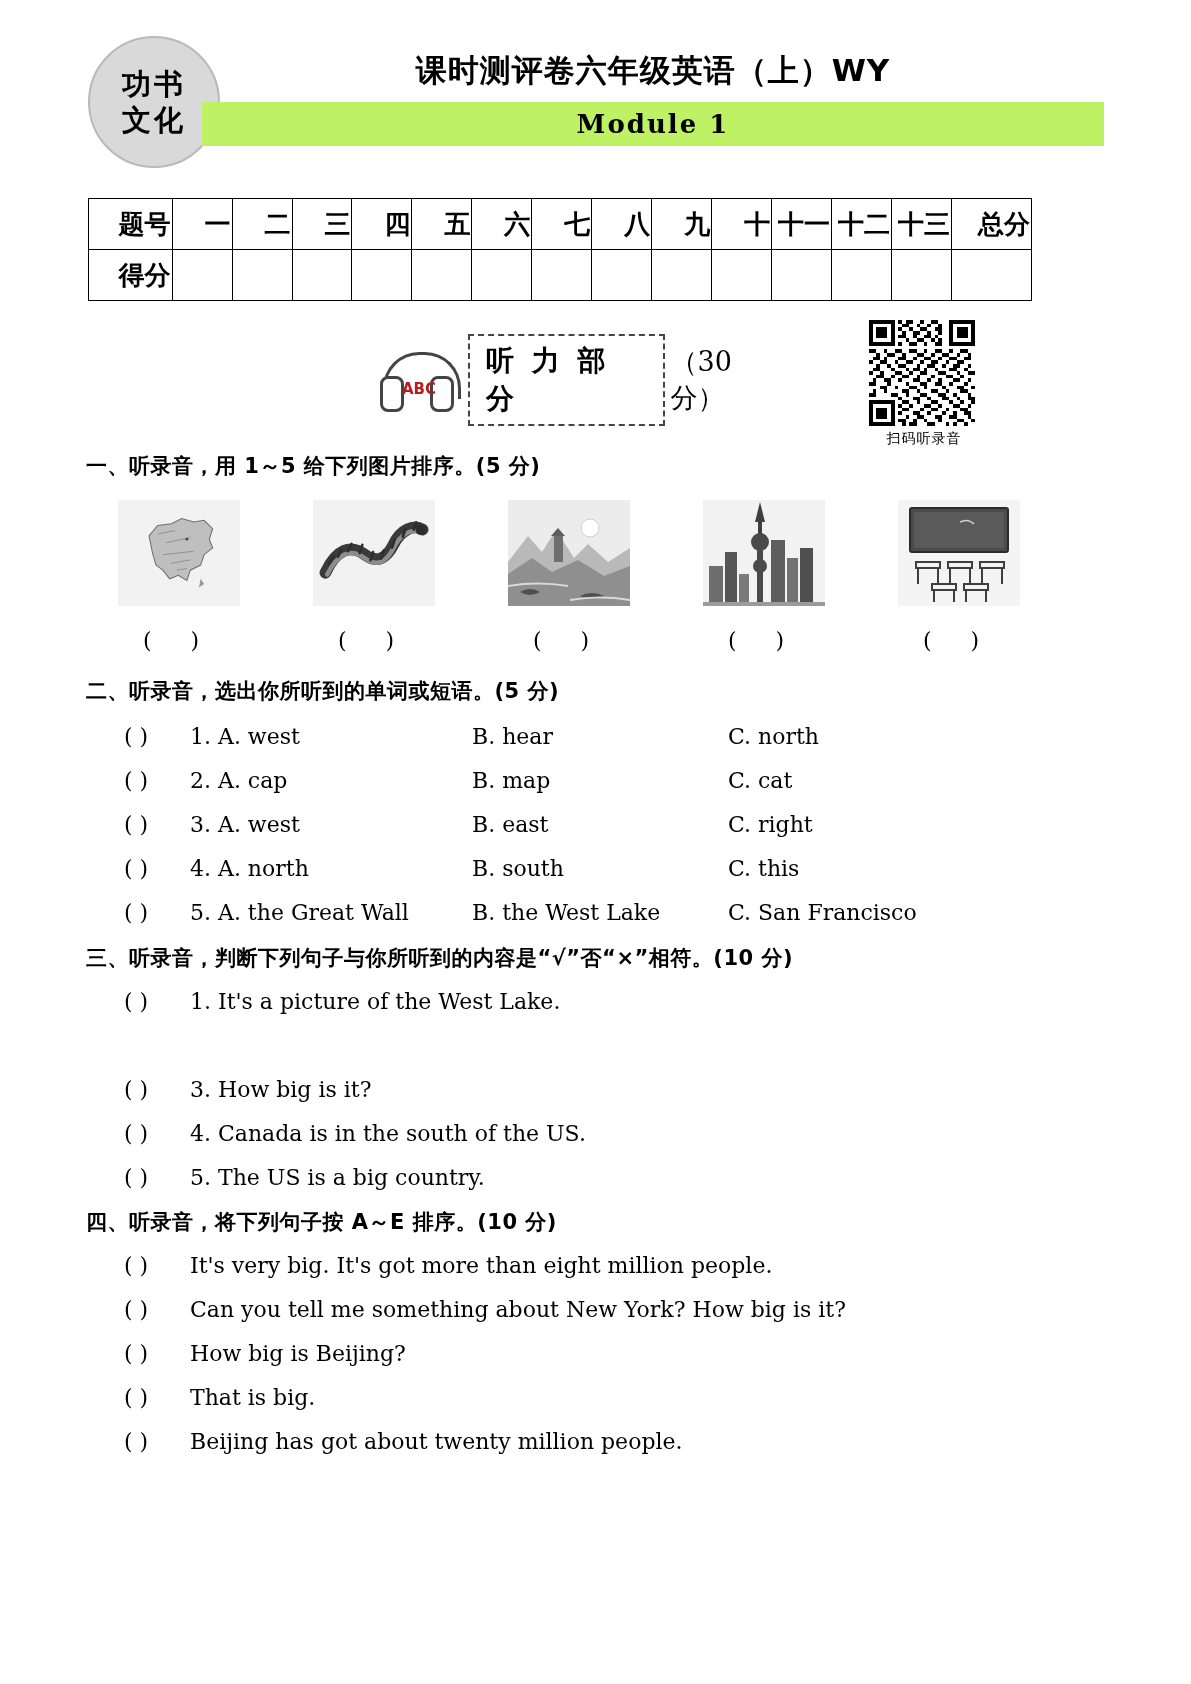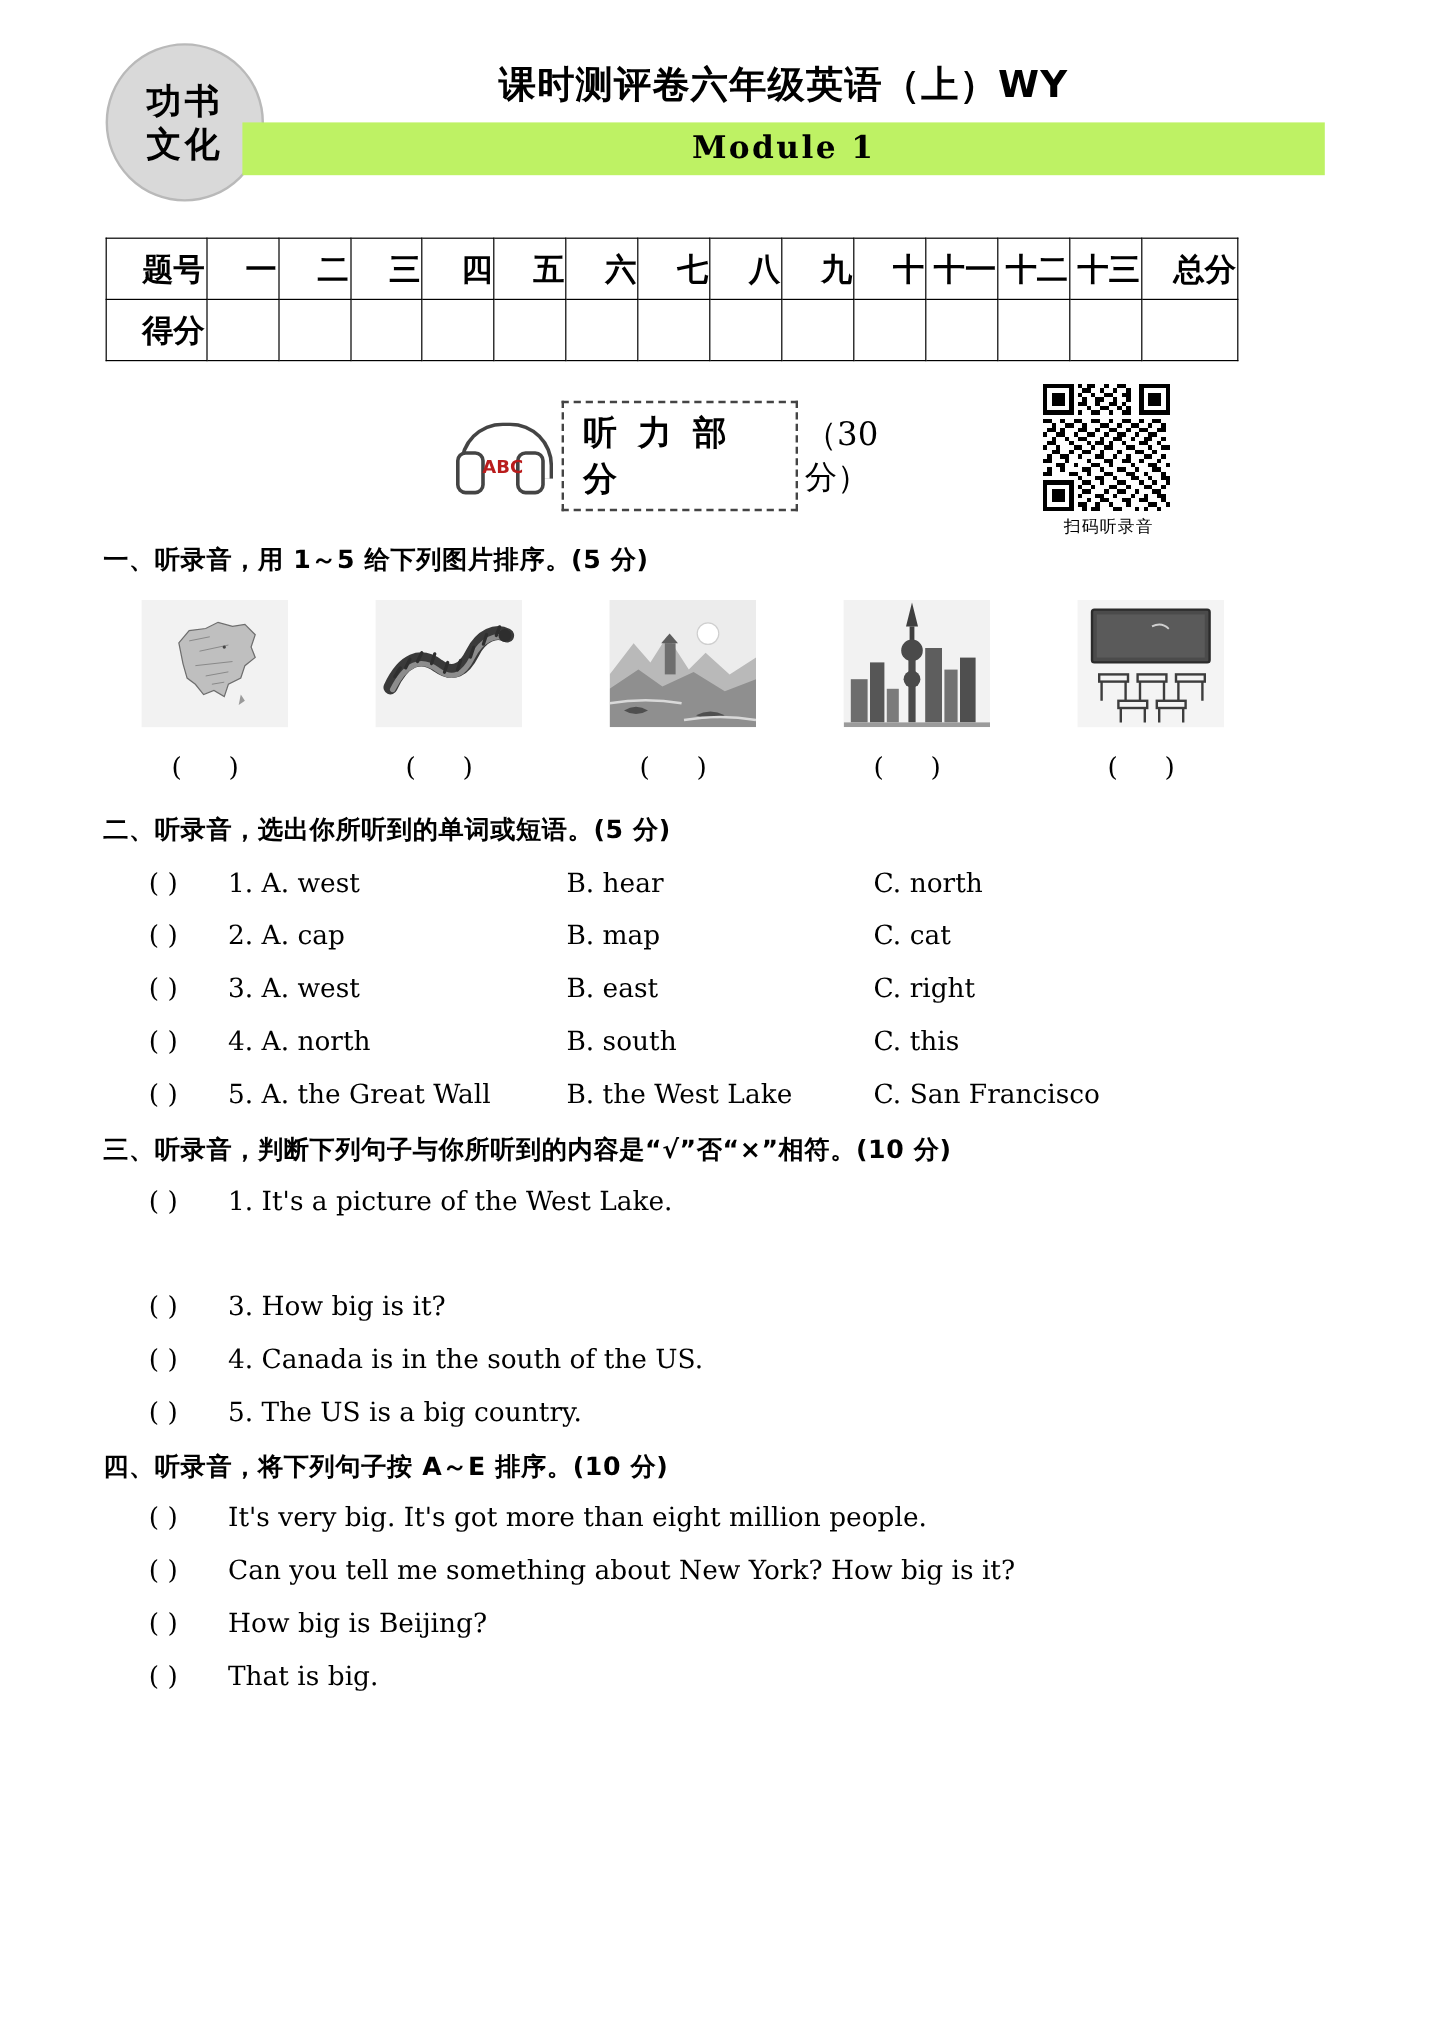--- a/index.html
+++ b/index.html
@@ -678,16 +678,19 @@
   </div>
   <div class="qline" style="left:124px; top:1297px;">
     <span class="paren">(      )</span><span>Can you tell me something about New York? How big is it?</span>
   </div>
   <div class="qline" style="left:124px; top:1341px;">
     <span class="paren">(      )</span><span>How big is Beijing?</span>
   </div>
   <div class="qline" style="left:124px; top:1385px;">
     <span class="paren">(      )</span><span>That is big.</span>
   </div>
+  <div class="qline" style="left:124px; top:1429px;">
+    <span class="paren">(      )</span><span>Beijing has got about twenty million people.</span>
+  </div>
 
   <div class="footer">— 1 —</div>
 
 </div>
 
 </body></html>

